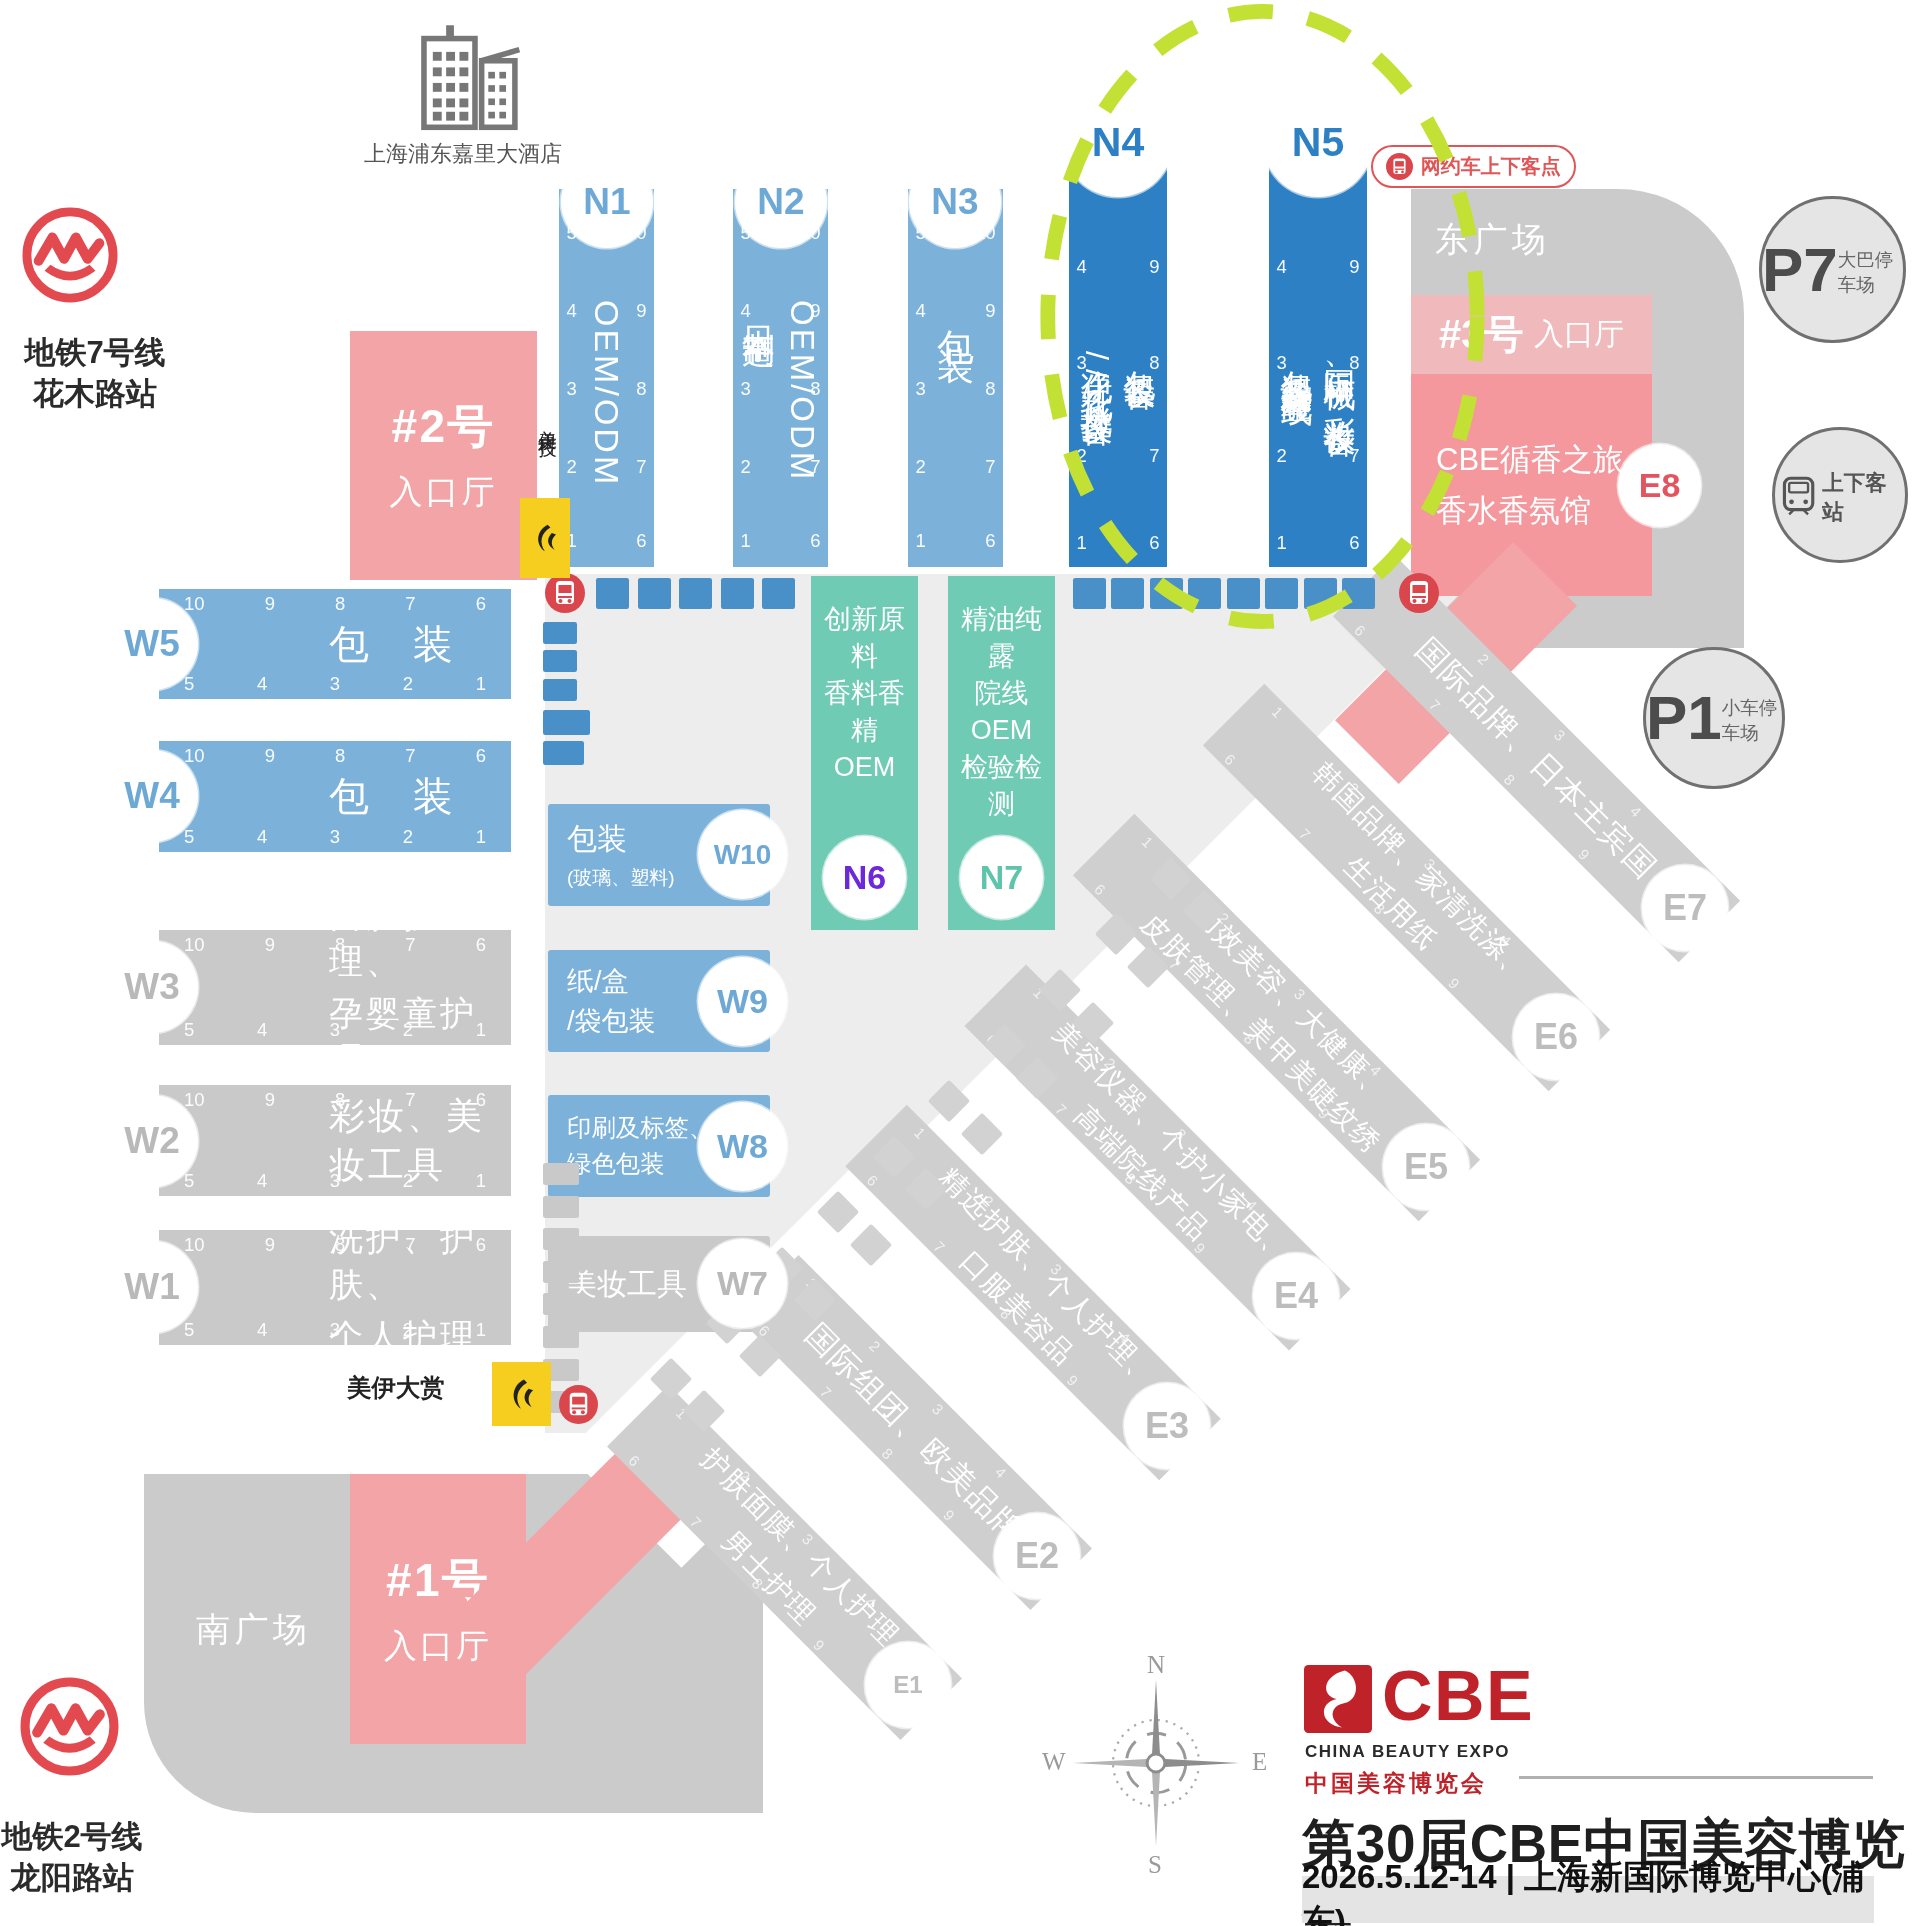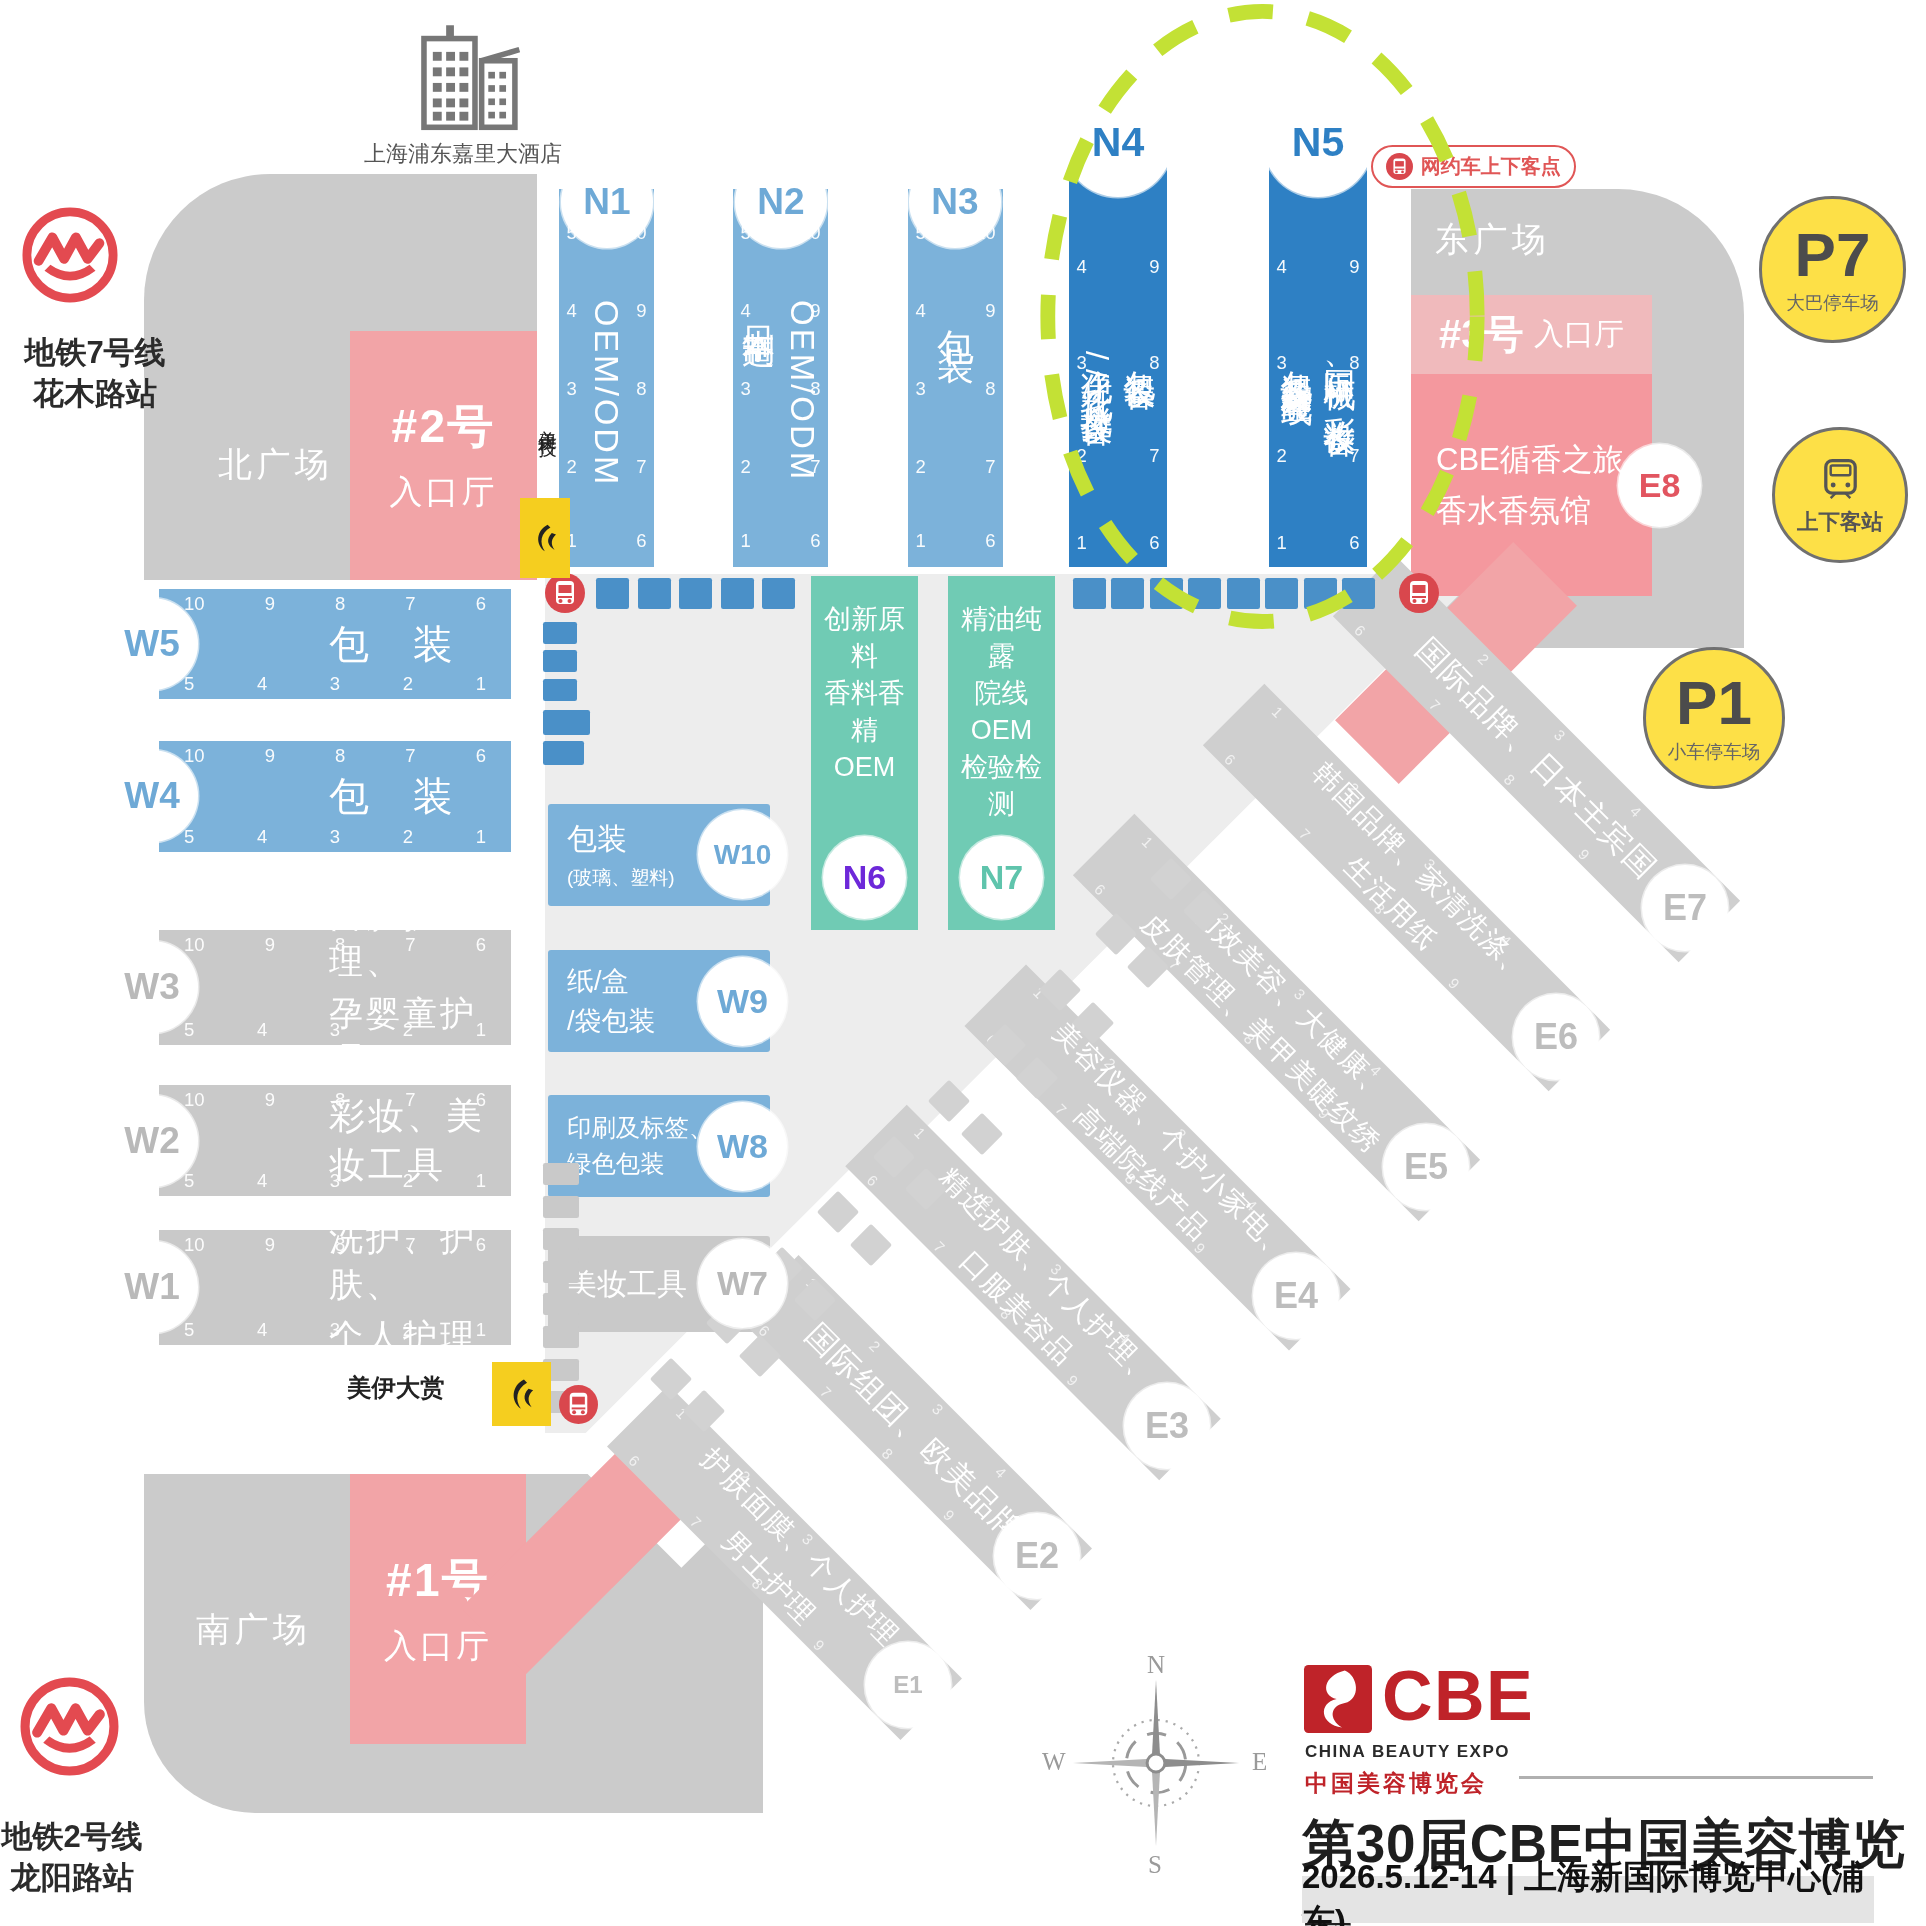--- a/index.html
+++ b/index.html
@@ -17,38 +17,35 @@
           padding:0 25px;box-sizing:border-box;color:rgba(255,255,255,.95);font-size:18.5px;}
   .bartext{position:absolute;inset:0;display:flex;flex-direction:column;justify-content:center;
            padding-left:170px;color:#fff;gap:6px;}
   .boxtext{position:absolute;inset:0;display:flex;flex-direction:column;justify-content:center;
            padding-left:19px;color:#fff;gap:4.4px;}
   .bandtext{position:absolute;inset:0;display:flex;flex-direction:column;justify-content:center;
             align-items:center;color:#fff;gap:6px;text-align:center;}
   .booth{position:absolute;border-radius:2.2px;}
   .ent-big{color:#fff;font-weight:bold;font-size:46px;letter-spacing:2.2px;}
   .ent-small{color:#fff;font-weight:500;font-size:33px;letter-spacing:3px;}
-  .circle-stop{position:absolute;border-radius:50%;background:#fde047;border:3.7px solid #707070;
-               display:flex;flex-direction:column;align-items:center;justify-content:center;}
+  .circle-stop{position:absolute;border-radius:50%;background:#e5e5e5;border:3.7px solid #707070;
+               display:flex;flex-direction:row;align-items:center;justify-content:center;}
   .p-big{font-size:62px;font-weight:bold;color:#4c4c4c;line-height:62px;}
   .p-small{font-size:18.5px;color:#666;margin-top:4.4px;}
   .metro-label{color:#2b2b2b;font-weight:bold;font-size:31px;line-height:41px;text-align:center;}
   .compass-letter{position:absolute;color:#9a9a9a;font-size:25px;font-family:"Liberation Serif","DejaVu Serif",serif;}
   .title-cn{font-weight:bold;color:#1f1f1f;}
   .pill{position:absolute;border:2.2px solid #e05656;border-radius:22px;background:#fff;
         display:flex;align-items:center;gap:7.4px;padding:0 13.3px;box-sizing:border-box;}
 </style>
 </head>
 <body>
 
 <div class="canvas">
 
-  <div class="abs" style="left:144px;top:174px;width:393px;height:406px;background:#cbcbcb;border-radius:126px 0 0 0;">
-    <span class="plaza-label abs" style="left:74px;top:268px;">北广场</span>
-  </div>
 
   <div class="abs" style="left:1411px;top:189px;width:333px;height:459px;background:#cbcbcb;border-radius:0 126px 0 0;">
     <span class="plaza-label abs" style="left:24px;top:28px;">东广场</span>
   </div>
 
   <div class="abs" style="left:545px;top:574px;width:935px;height:859px;background:#ededed;
               clip-path:polygon(0 0,100% 0,8% 100%,0 100%);"></div>
 
   <div class="abs" style="left:144px;top:1474px;width:619px;height:339px;background:#cbcbcb;border-radius:0 0 0 111px;">
     <span class="plaza-label abs" style="left:52px;top:133px;">南广场</span>

